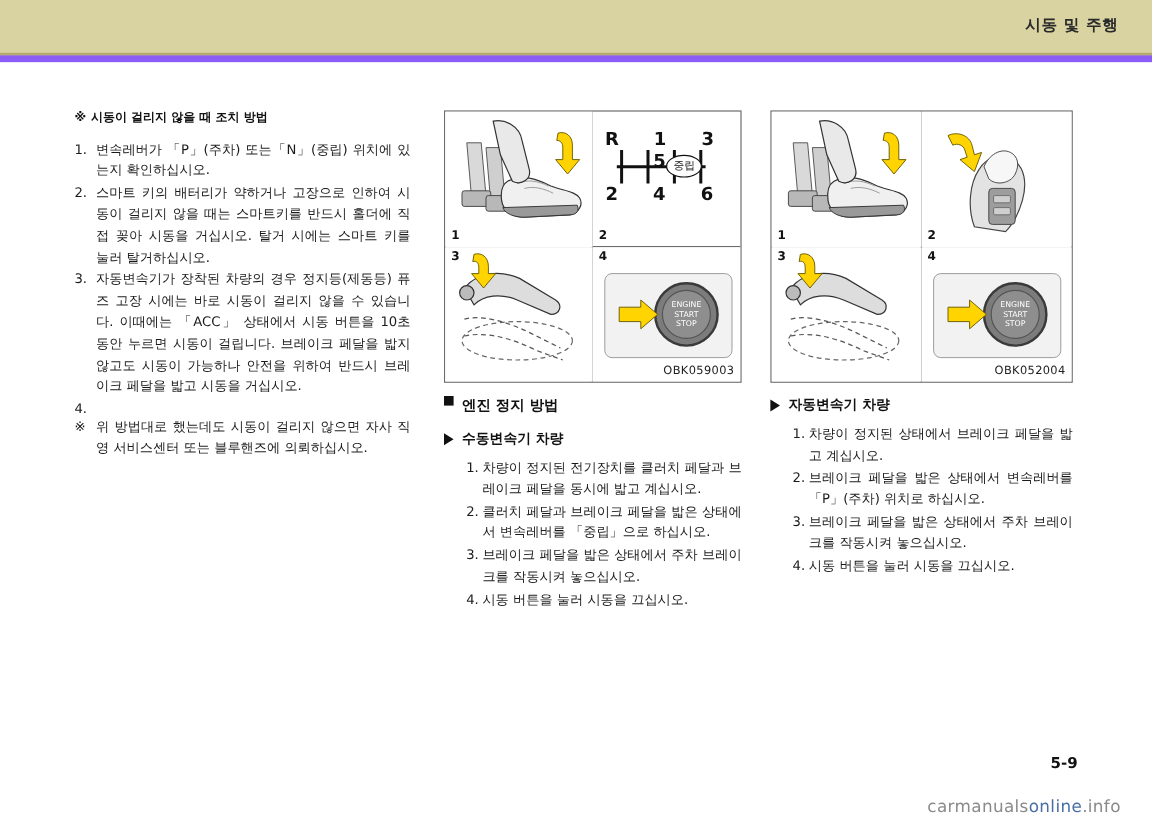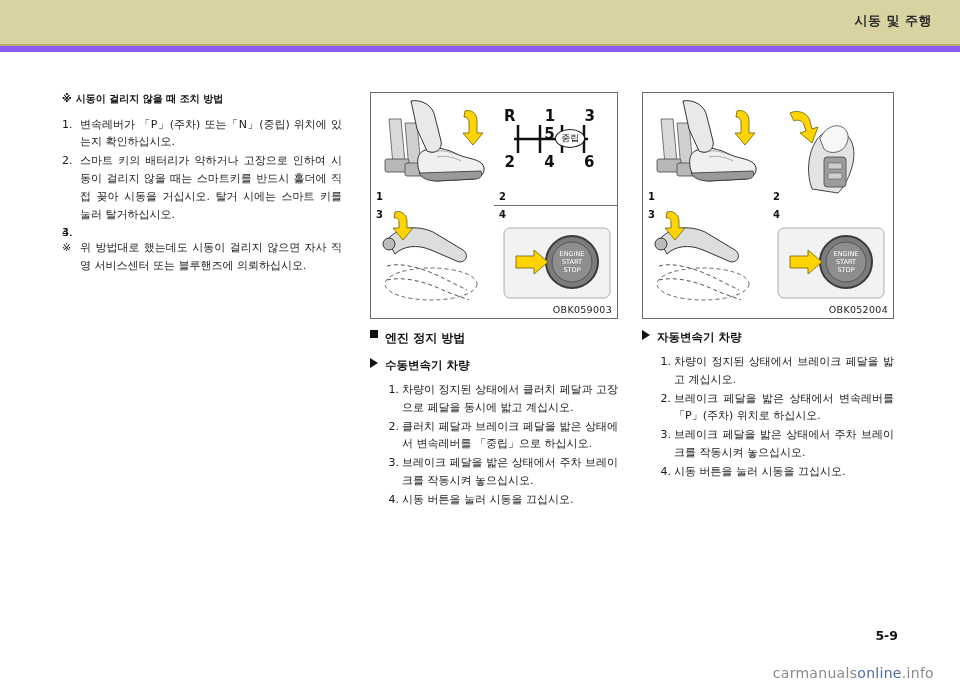--- a/index.html
+++ b/index.html
@@ -132,20 +132,21 @@
     border-top: 5px solid transparent;
     border-bottom: 5px solid transparent;
     margin-right: 7px;
   }
   .sub-head {
     font-size: 11.5px;
     font-weight: bold;
     color: #111;
     margin: 0 0 8px 0;
     display: flex;
+    align-items: center;
   }
   ol.sub-list {
     list-style: none;
     margin: 0 0 0 14px;
     padding: 0;
   }
   ol.sub-list > li {
     position: relative;
     padding-left: 18px;
     font-size: 11px;
@@ -268,21 +269,21 @@
   </div>
   <div class="header-rule"></div>
 
   <div class="col col-left">
     <p class="note-head">
       <span class="mark">※</span><span>시동이 걸리지 않을 때 조치 방법</span>
     </p>
     <ol class="num-list">
       <li><span class="n">1.</span><span>변속레버가 「P」(주차) 또는「N」(중립) 위치에 있는지 확인하십시오.</span></li>
       <li><span class="n">2.</span><span>스마트 키의 배터리가 약하거나 고장으로 인하여 시동이 걸리지 않을 때는 스마트키를 반드시 홀더에 직접 꽂아 시동을 거십시오. 탈거 시에는 스마트 키를 눌러 탈거하십시오.</span></li>
-      <li><span class="n">3.</span></li>
+      <li><span class="n">3.</span><span>자동변속기가 장착된 차량의 경우 정지등(제동등) 퓨즈 고장 시에는 바로 시동이 걸리지 않을 수 있습니다. 이때에는 「ACC」 상태에서 시동 버튼을 10초 동안 누르면 시동이 걸립니다. 브레이크 페달을 밟지 않고도 시동이 가능하나 안전을 위하여 반드시 브레이크 페달을 밟고 시동을 거십시오.</span></li>
       <li><span class="n">4.</span></li>
     </ol>
     <div class="note-block">
       <span class="mark">※</span><span>위 방법대로 했는데도 시동이 걸리지 않으면 자사 직영 서비스센터 또는 블루핸즈에 의뢰하십시오.</span>
     </div>
   </div>
 
   <div class="figure fig-mid">
 
     <div class="quad q-tl">
@@ -415,21 +416,21 @@
   <div class="col col-mid" style="top:330px;">
     <div class="sec-head">
       <span class="sq"></span>
         <span>엔진 정지 방법</span>
     </div>
     <div class="sub-head">
       <span class="tri"></span>
         <span>수동변속기 차량</span>
     </div>
     <ol class="sub-list">
-      <li><span class="n">1.</span><span>차량이 정지된 상태에서 클러치 페달과 고장으로 페달을 동시에 밟고 계십시오.</span></li>
+      <li><span class="n">1.</span><span>차량이 정지된 전기장치를 클러치 페달과 브레이크 페달을 동시에 밟고 계십시오.</span></li>
       <li><span class="n">2.</span><span>클러치 페달과 브레이크 페달을 밟은 상태에서  변속레버를 「중립」으로 하십시오.</span></li>
       <li><span class="n">3.</span><span>브레이크 페달을 밟은 상태에서 주차 브레이크를 작동시켜 놓으십시오.</span></li>
       <li><span class="n">4.</span><span>시동 버튼을 눌러 시동을 끄십시오.</span></li>
     </ol>
   </div>
 
   <div class="col col-right" style="top:330px;">
     <div class="sub-head">
       <span class="tri"></span>
         <span>자동변속기 차량</span>

